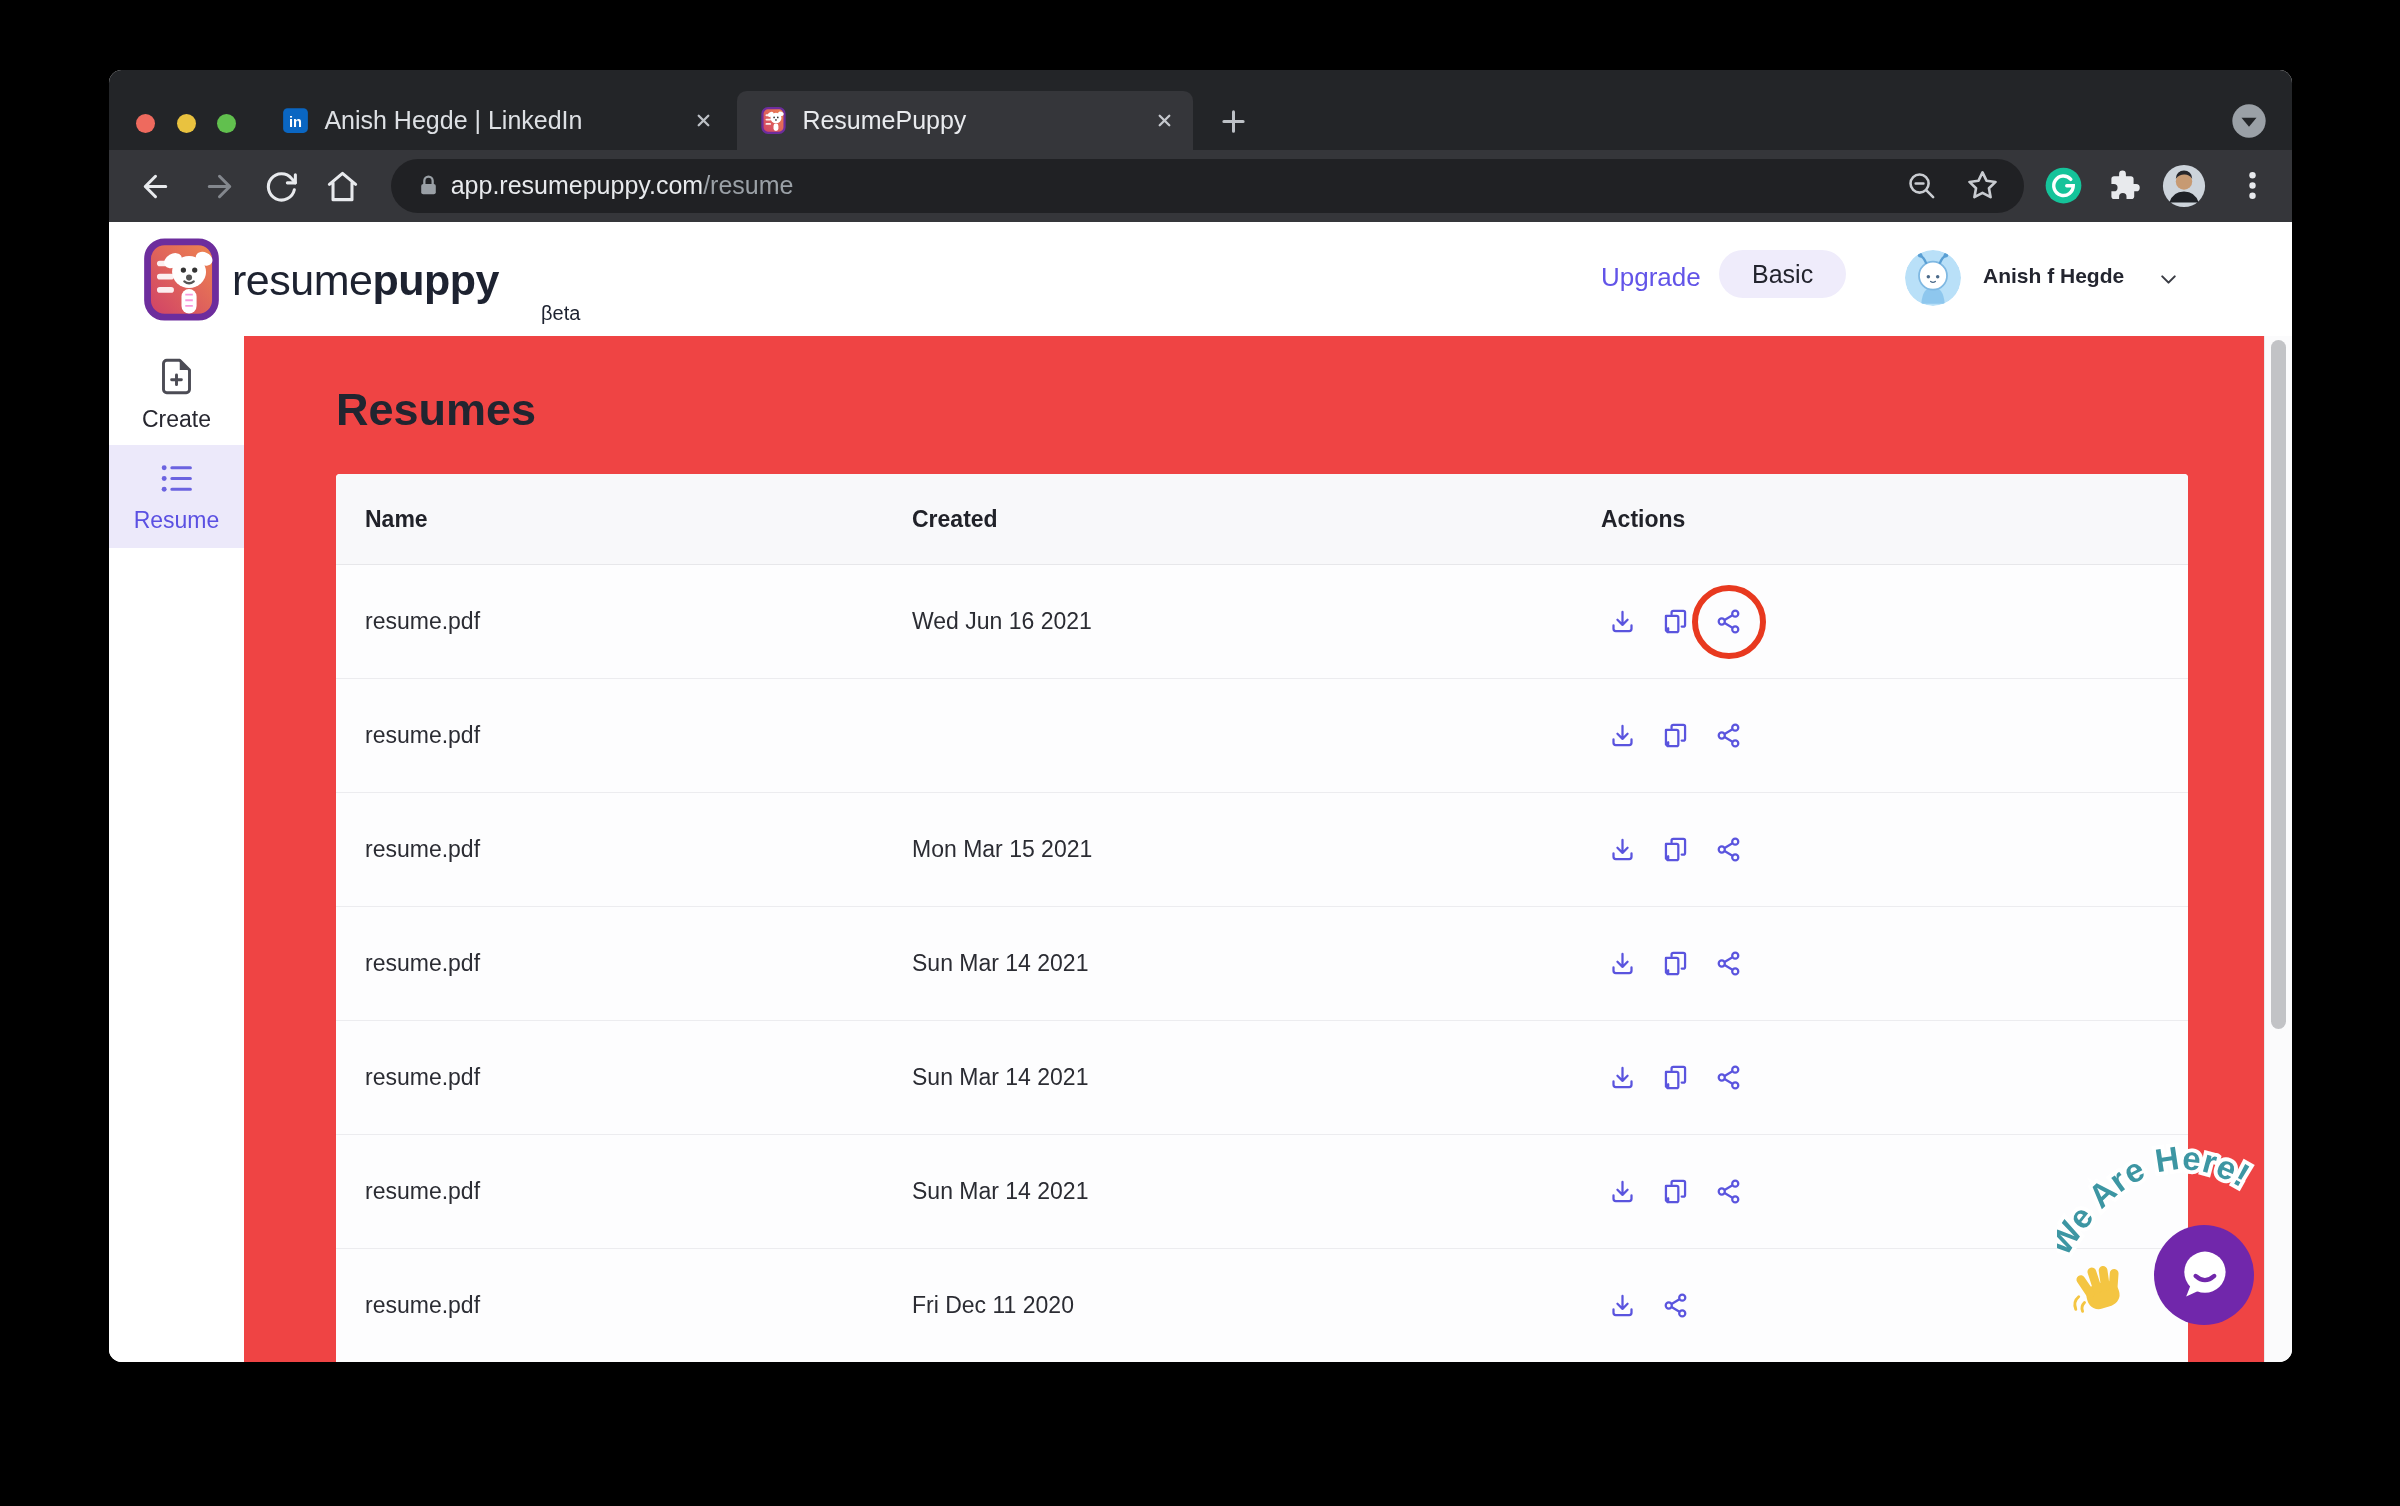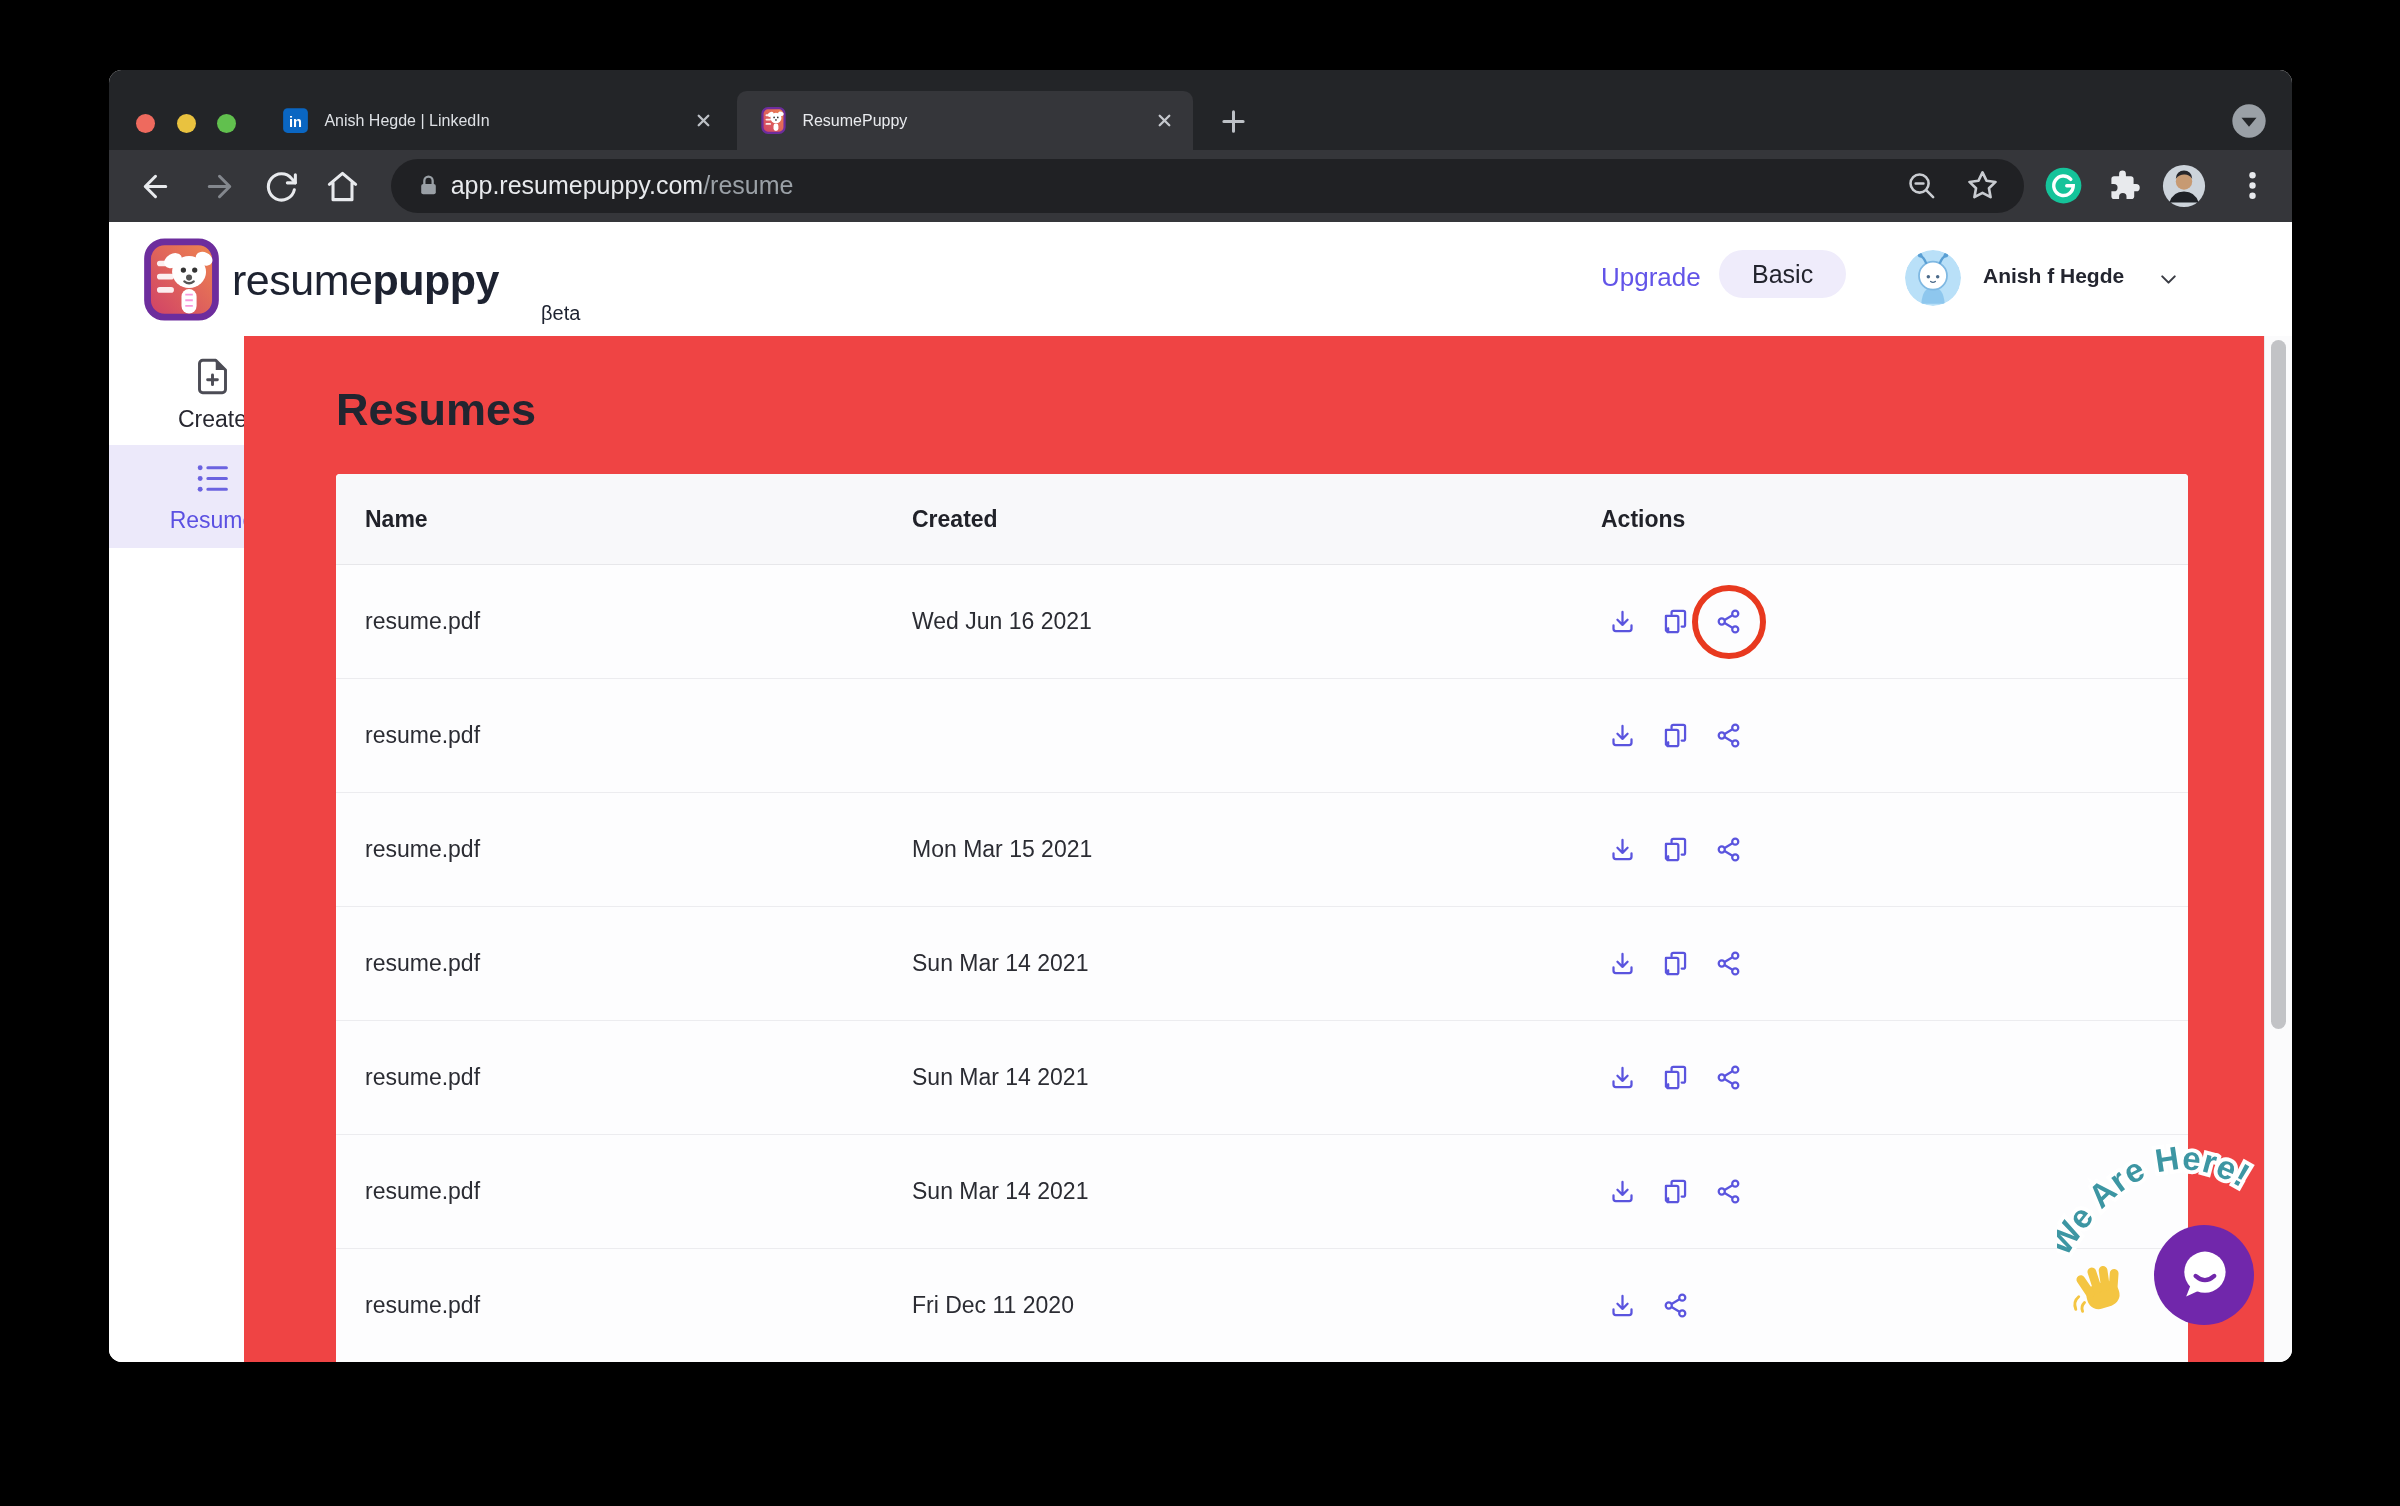--- a/index.html
+++ b/index.html
@@ -9,21 +9,21 @@
 
   
   .window{position:absolute;left:109px;top:70px;width:2183px;height:1292px;
           border-radius:12.6px;overflow:hidden;background:#fff;}
 
   
   .tabbar{position:absolute;left:0;top:0;width:2183px;height:80px;background:#232528;}
   .light{position:absolute;top:44px;width:19.3px;height:19.3px;border-radius:50%;}
   .tab{position:absolute;top:21px;height:59px;display:flex;align-items:center;}
   .tab.active{background:#35363a;border-radius:9.7px 9.7px 0 0;}
-  .tab-title{font-size:16px;color:#dde0e4;white-space:nowrap;}
+  .tab-title{font-size:25px;color:#dde0e4;white-space:nowrap;}
   .tab.active .tab-title{color:#e9ebee;}
   .favicon{width:27px;height:27px;margin:0 15.4px 0 23px;flex:0 0 auto;}
   .tab-close{width:23px;height:23px;margin-left:auto;margin-right:17.4px;flex:0 0 auto;}
   .newtab{position:absolute;left:1108px;top:35px;width:33px;height:33px;}
   .tabsearch{position:absolute;left:2120px;top:31px;width:40px;height:40px;}
 
   
   .toolbar{position:absolute;left:0;top:80px;width:2183px;height:72px;background:#35363a;}
   .navbtn{position:absolute;top:19.3px;width:35px;height:35px;}
   .urlbar{position:absolute;left:282px;top:8.7px;width:1633px;height:54px;border-radius:27px;
@@ -39,21 +39,21 @@
   .brand-beta{position:absolute;left:432px;top:79px;font-size:20px;color:#1d2230;}
   .upgrade{position:absolute;left:1492px;top:39px;font-size:26px;color:#6254e8;cursor:pointer;}
   .planpill{position:absolute;left:1610px;top:27px;height:48px;padding:0 33px;border-radius:28px;
             background:#efecfb;color:#23242e;font-size:25px;display:flex;align-items:center;}
   .user-avatar{position:absolute;left:1796px;top:27px;width:56px;height:56px;border-radius:50%;overflow:hidden;}
   .user-name{position:absolute;left:1874px;top:41px;font-size:21px;color:#23252f;font-weight:bold;}
   .user-chevron{position:absolute;left:2047px;top:44px;width:25px;height:25px;}
 
   
   .sidebar{position:absolute;left:0;top:266px;width:135px;height:1026px;background:#fff;}
-  .side-item{position:absolute;left:0;width:135px;height:103px;text-align:center;cursor:pointer;padding-left:36px;}
+  .side-item{position:absolute;left:0;width:135px;height:103px;text-align:center;cursor:pointer;}
   .side-item .lbl{display:block;margin-top:5.8px;font-size:23px;}
   .side-create{top:5.8px;color:#272730;}
   .side-resume{top:109px;background:#ece9fa;color:#5b50e2;}
   .side-item svg{margin-top:15.4px;}
 
   
   .content{position:absolute;left:135px;top:266px;width:2020px;height:1026px;background:#ef4444;overflow:hidden;}
   .page-title{position:absolute;left:92px;top:48px;font-size:45px;font-weight:bold;color:#212530;margin:0;}
   .card{position:absolute;left:92px;top:138px;width:1852px;background:#fdfdfe;border-radius:3.9px;}
   .thead{position:relative;height:90px;background:#f8f8fa;border-bottom:1px solid #e7e7ea;border-radius:3.9px 3.9px 0 0;}

